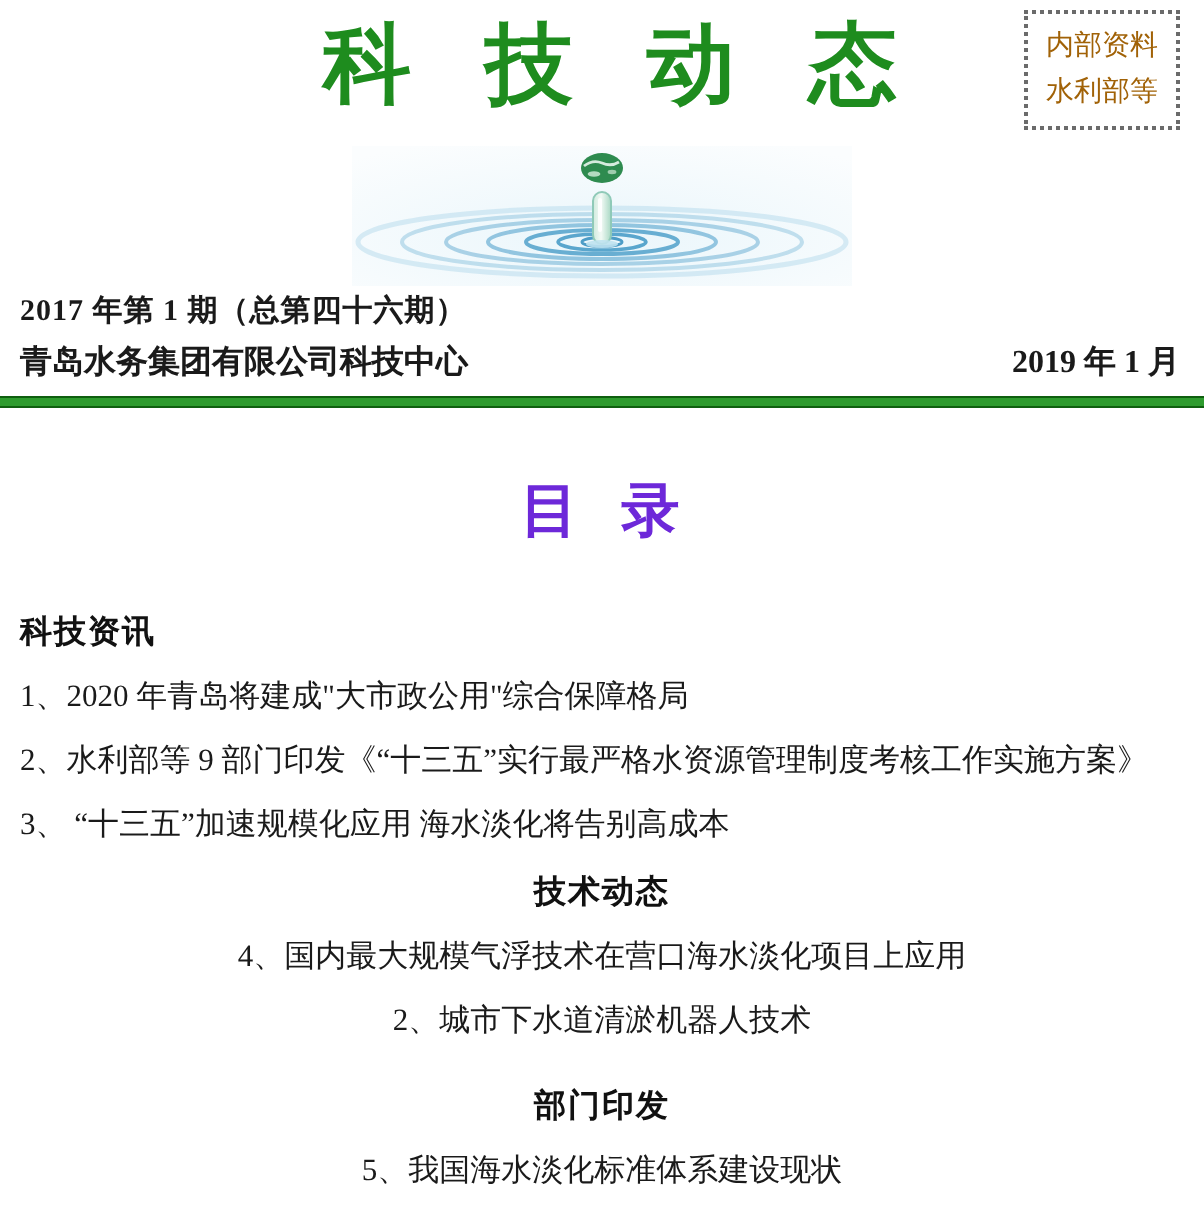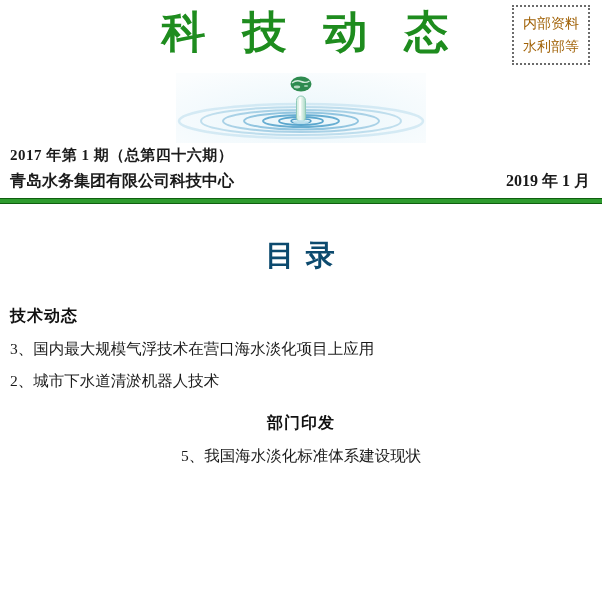--- a/index.html
+++ b/index.html
@@ -68,21 +68,22 @@
     border-top: 1px solid #0f5f0f;
     border-bottom: 1px solid #0f5f0f;
     margin: 6px -10px 0 -10px;
   }
   .toc-title {
     margin: 32px 0 0 0;
     text-align: center;
     font-size: 29px;
     font-weight: bold;
     letter-spacing: 2px;
-    color: #0c4a6e;
+    color: #6d28d9;
+    font-family: Liberation Mono, monospace;
   }
   .toc-wrap { margin-top: 30px; }
   .sec-heading {
     margin: 0 0 12px 0;
     font-size: 16px;
     font-weight: bold;
     color: #111111;
     letter-spacing: 1px;
   }
   .toc-item {
@@ -152,24 +153,30 @@
     <span>青岛水务集团有限公司科技中心</span>
     <span>2019 年 1 月</span>
   </div>
 
   <div class="divider"></div>
 
   <h2 class="toc-title">目  录</h2>
 
   <div class="toc-wrap">
 
+    <section class="toc-section">
+      <h3 class="sec-heading">科技资讯</h3>
+      <p class="toc-item">1、2020 年青岛将建成"大市政公用"综合保障格局</p>
+      <p class="toc-item">2、水利部等 9 部门印发《“十三五”实行最严格水资源管理制度考核工作实施方案》</p>
+      <p class="toc-item">3、 “十三五”加速规模化应用 海水淡化将告别高成本</p>
+    </section>
 
     <section class="toc-section">
       <h3 class="sec-heading">技术动态</h3>
-      <p class="toc-item">3、国内最大规模气浮技术在营口海水淡化项目上应用</p>
+      <p class="toc-item">4、国内最大规模气浮技术在营口海水淡化项目上应用</p>
       <p class="toc-item">2、城市下水道清淤机器人技术</p>
     </section>
 
     <section class="toc-section">
       <h3 class="sec-heading">部门印发</h3>
       <p class="toc-item">5、我国海水淡化标准体系建设现状</p>
     </section>
 
   </div>
 

